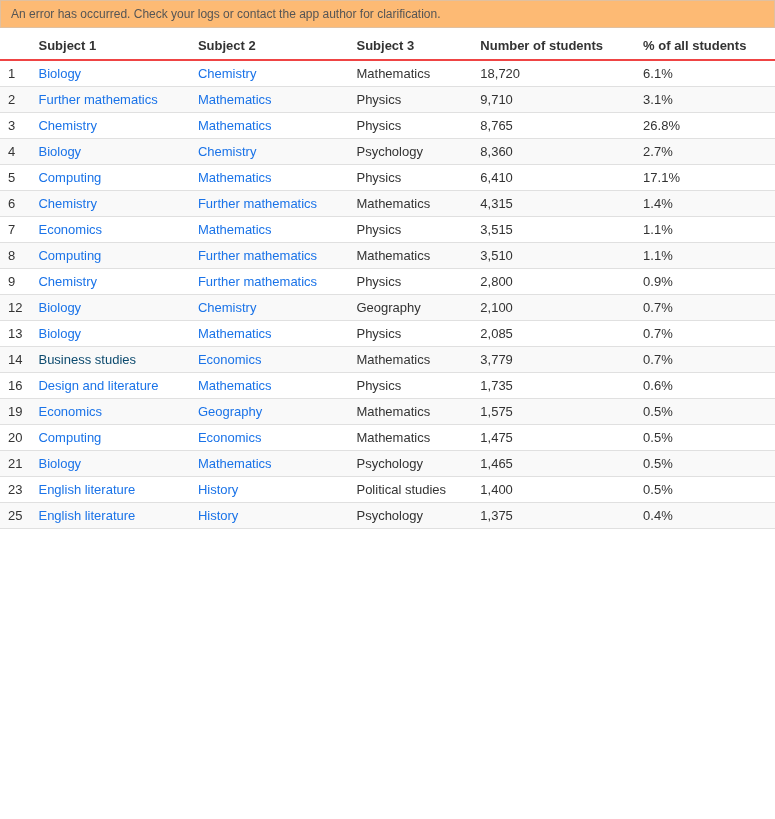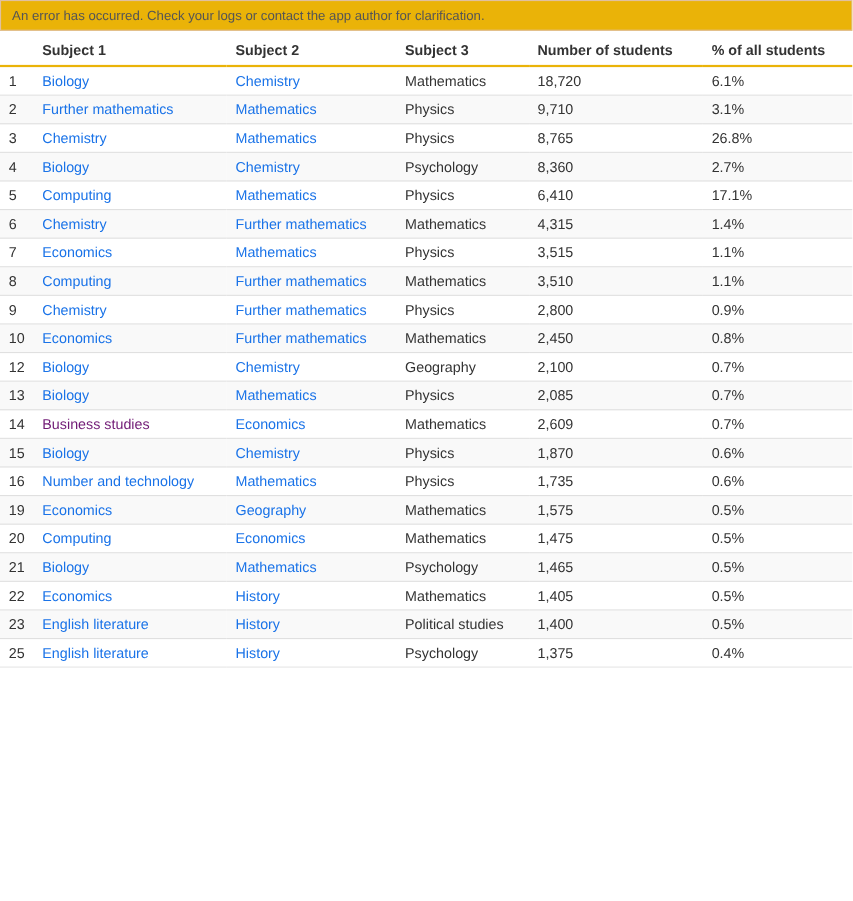--- a/index.html
+++ b/index.html
@@ -3,33 +3,33 @@
   <meta charset="utf-8">
   <style>
     * { margin: 0; padding: 0; box-sizing: border-box; }
     body {
       font-family: Arial, sans-serif;
       font-size: 13px;
       background: #fff;
       color: #333;
     }
     .error-banner {
-      background: #eab308;
+      background: #fdba74;
       border: 1px solid #e0c0a0;
       color: #555;
       padding: 6px 10px;
       font-size: 12px;
       margin-bottom: 4px;
     }
     table {
       width: 100%;
       border-collapse: collapse;
     }
     thead tr {
-      border-bottom: 2px solid #eab308;
+      border-bottom: 2px solid #ef4444;
       margin-top: 35px;
     }
     thead th {
       text-align: left;
       padding: 6px 8px;
       font-weight: bold;
       color: #333;
       font-size: 13px;
       white-space: nowrap;
     }
@@ -144,62 +144,46 @@
       </tr>
       <tr>
         <td class="row-num">9</td>
         <td class="link-cell"><a href="#" style="color: rgb(26, 115, 232); text-decoration: none;">Chemistry</a></td>
         <td class="link-cell"><a href="#" style="color: rgb(26, 115, 232); text-decoration: none;">Further mathematics</a></td>
         <td class="plain-cell">Physics</td>
         <td class="number-cell">2,800</td>
         <td class="number-cell">0.9%</td>
       </tr>
       <tr>
-        <td class="row-num">10</td>
-        <td class="link-cell"><a href="#" style="color: rgb(26, 115, 232); text-decoration: none;">Economics</a></td>
-        <td class="link-cell"><a href="#" style="color: rgb(26, 115, 232); text-decoration: none;">Further mathematics</a></td>
-        <td class="plain-cell">Mathematics</td>
-        <td class="number-cell">2,450</td>
-        <td class="number-cell">0.8%</td>
-      </tr>
-      <tr>
         <td class="row-num">12</td>
         <td class="link-cell"><a href="#" style="color: rgb(26, 115, 232); text-decoration: none;">Biology</a></td>
         <td class="link-cell"><a href="#" style="color: rgb(26, 115, 232); text-decoration: none;">Chemistry</a></td>
         <td class="plain-cell">Geography</td>
         <td class="number-cell">2,100</td>
         <td class="number-cell">0.7%</td>
       </tr>
       <tr>
         <td class="row-num">13</td>
         <td class="link-cell"><a href="#" style="color: rgb(26, 115, 232); text-decoration: none;">Biology</a></td>
         <td class="link-cell"><a href="#" style="color: rgb(26, 115, 232); text-decoration: none;">Mathematics</a></td>
         <td class="plain-cell">Physics</td>
         <td class="number-cell">2,085</td>
         <td class="number-cell">0.7%</td>
       </tr>
       <tr>
         <td class="row-num">14</td>
-        <td class="link-cell"><a href="#" style="color: #701a75; text-decoration: none;">Business studies</a></td>
-        <td class="link-cell"><a href="#" style="color: rgb(26, 115, 232); text-decoration: none;">Economics</a></td>
-        <td class="plain-cell">Mathematics</td>
-        <td class="number-cell">2,609</td>
+        <td class="link-cell"><a href="#" style="color: #0c4a6e; text-decoration: none;">Business studies</a></td>
+        <td class="link-cell"><a href="#" style="color: rgb(26, 115, 232); text-decoration: none;">Economics</a></td>
+        <td class="plain-cell">Mathematics</td>
+        <td class="number-cell">3,779</td>
         <td class="number-cell">0.7%</td>
       </tr>
       <tr>
-        <td class="row-num">15</td>
-        <td class="link-cell"><a href="#" style="color: rgb(26, 115, 232); text-decoration: none;">Biology</a></td>
-        <td class="link-cell"><a href="#" style="color: rgb(26, 115, 232); text-decoration: none;">Chemistry</a></td>
-        <td class="plain-cell">Physics</td>
-        <td class="number-cell">1,870</td>
-        <td class="number-cell">0.6%</td>
-      </tr>
-      <tr>
         <td class="row-num">16</td>
-        <td class="link-cell"><a href="#" style="color: rgb(26, 115, 232); text-decoration: none;">Number and technology</a></td>
+        <td class="link-cell"><a href="#" style="color: rgb(26, 115, 232); text-decoration: none;">Design and literature</a></td>
         <td class="link-cell"><a href="#" style="color: rgb(26, 115, 232); text-decoration: none;">Mathematics</a></td>
         <td class="plain-cell">Physics</td>
         <td class="number-cell">1,735</td>
         <td class="number-cell">0.6%</td>
       </tr>
       <tr>
         <td class="row-num">19</td>
         <td class="link-cell"><a href="#" style="color: rgb(26, 115, 232); text-decoration: none;">Economics</a></td>
         <td class="link-cell"><a href="#" style="color: rgb(26, 115, 232); text-decoration: none;">Geography</a></td>
         <td class="plain-cell">Mathematics</td>
@@ -213,28 +197,20 @@
         <td class="plain-cell">Mathematics</td>
         <td class="number-cell">1,475</td>
         <td class="number-cell">0.5%</td>
       </tr>
       <tr>
         <td class="row-num">21</td>
         <td class="link-cell"><a href="#" style="color: rgb(26, 115, 232); text-decoration: none;">Biology</a></td>
         <td class="link-cell"><a href="#" style="color: rgb(26, 115, 232); text-decoration: none;">Mathematics</a></td>
         <td class="plain-cell">Psychology</td>
         <td class="number-cell">1,465</td>
-        <td class="number-cell">0.5%</td>
-      </tr>
-      <tr>
-        <td class="row-num">22</td>
-        <td class="link-cell"><a href="#" style="color: rgb(26, 115, 232); text-decoration: none;">Economics</a></td>
-        <td class="link-cell"><a href="#" style="color: rgb(26, 115, 232); text-decoration: none;">History</a></td>
-        <td class="plain-cell">Mathematics</td>
-        <td class="number-cell">1,405</td>
         <td class="number-cell">0.5%</td>
       </tr>
       <tr>
         <td class="row-num">23</td>
         <td class="link-cell"><a href="#" style="color: rgb(26, 115, 232); text-decoration: none;">English literature</a></td>
         <td class="link-cell"><a href="#" style="color: rgb(26, 115, 232); text-decoration: none;">History</a></td>
         <td class="plain-cell">Political studies</td>
         <td class="number-cell">1,400</td>
         <td class="number-cell">0.5%</td>
       </tr>

